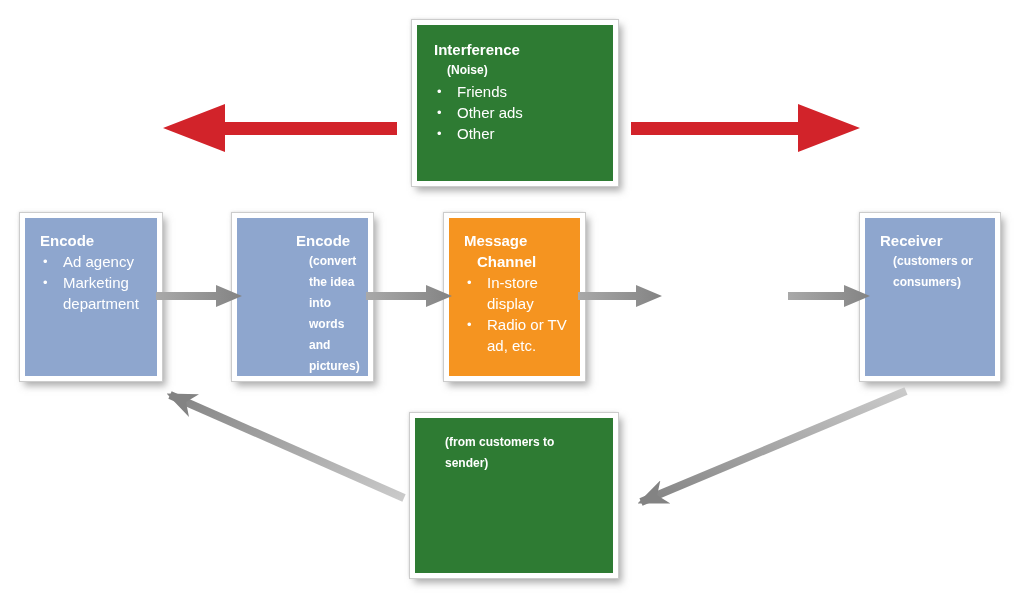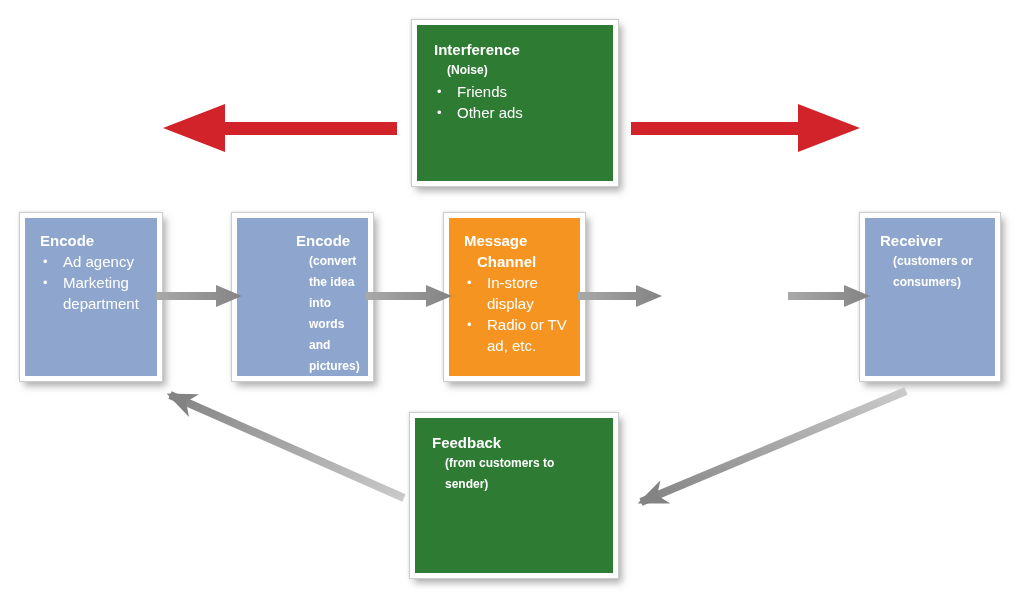--- a/index.html
+++ b/index.html
@@ -116,20 +116,24 @@
       <div class="subtitle">(Noise)</div>
       <ul class="bullets">
         <li>
           <span class="dot"></span>
           <span class="bullet-text">Friends</span>
         </li>
         <li>
           <span class="dot"></span>
           <span class="bullet-text">Other ads</span>
         </li>
+        <li>
+          <span class="dot"></span>
+          <span class="bullet-text">Other</span>
+        </li>
       </ul>
     </div>
   </div>
 
   <div class="box c-blue" style="left:20px; top:213px; width:142px; height:168px;">
     <div class="box-inner">
       <div class="title">Encode</div>
       <ul class="bullets">
         <li>
           <span class="dot"></span>
@@ -169,18 +173,17 @@
 
   <div class="box c-blue" style="left:860px; top:213px; width:140px; height:168px;">
     <div class="box-inner">
       <div class="title">Receiver</div>
       <div class="subtitle">(customers or consumers)</div>
     </div>
   </div>
 
   <div class="box c-green" style="left:410px; top:413px; width:208px; height:165px;">
     <div class="box-inner roomy">
-      <div class="title">Feedback</div>
       <div class="subtitle">(from customers to sender)</div>
     </div>
   </div>
 
 </div>
 
 </body></html>

